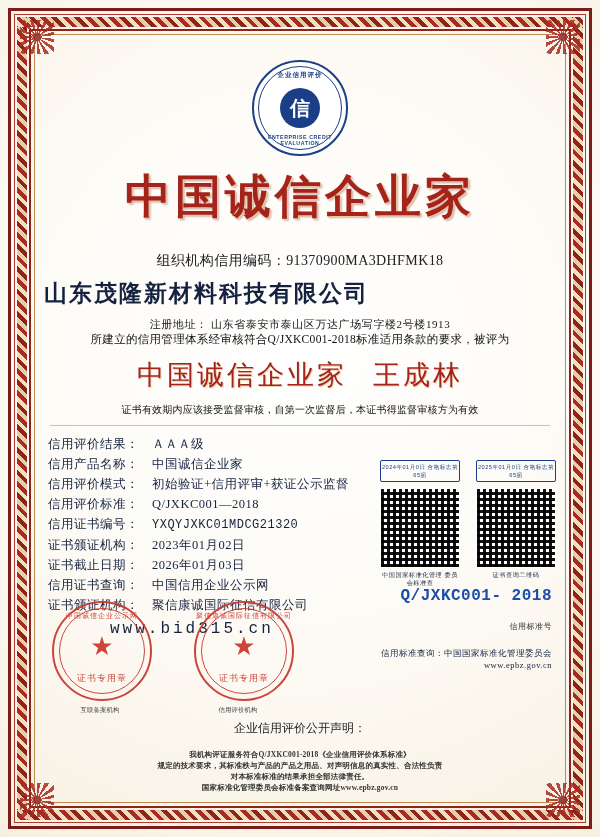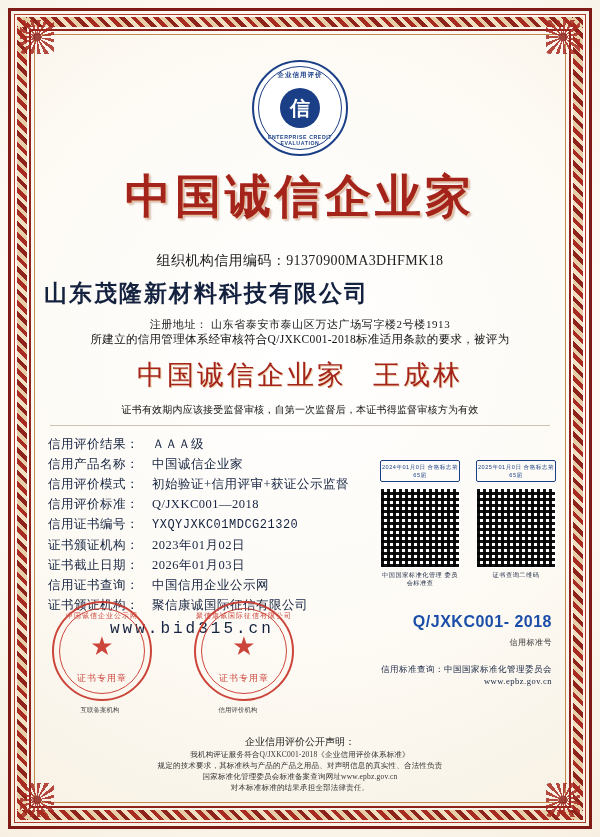--- a/index.html
+++ b/index.html
@@ -174,28 +174,28 @@
     border:1px solid #fff;
   }
   .qr-caps{
     margin-top:3px;display:flex;justify-content:space-between;gap:8px;
     font-size:6.2px;color:#14223f;line-height:8px;
     font-family:"Liberation Sans",sans-serif;
   }
   .qr-caps div{width:80px;}
 
   .std-no{
-    margin-top:26px;
-    font-family:Liberation Sans, sans-serif;
+    margin-top:0;
+    font-family:Liberation Mono, monospace;
     font-size:16px;font-weight:bold;color:#1b4ea8;line-height:18px;
     text-align:right;padding-right:4px;
   }
   .std-lbl{
     text-align:right;padding-right:4px;
-    font-size:8px;color:#333;margin-top:2px;
+    font-size:8px;color:#333;margin-top:12px;
   }
   .std-q{
     text-align:right;padding-right:4px;margin-top:10px;
     font-size:8.5px;color:#14223f;line-height:12px;
   }
 
   
   .seals{
     position:absolute;left:8px;bottom:92px;display:flex;gap:42px;
   }
@@ -222,22 +222,22 @@
     position:absolute;left:8px;bottom:78px;display:flex;gap:42px;
     font-size:6.5px;color:#444;
   }
   .seal-caps div{width:96px;text-align:center;}
 
   
   .footer{
     position:absolute;left:0;right:0;bottom:0;text-align:center;
     font-size:7.5px;color:#333;line-height:11px;
   }
-  .footer .ftitle{font-size:10px;margin-bottom:2px;color:#222;}
-  .footer .fline{letter-spacing:.2px;}
+  .footer .ftitle{font-size:12px;margin-bottom:15px;color:#222;}
+  .footer .fline{letter-spacing:.2px;font-weight:bold;}
 </style>
 </head>
 <body>
 
 <div class="cert">
   <div class="frame-outer"></div>
   <div class="frame-band"></div>
   <div class="frame-mid"></div>
   <div class="frame-inner"></div>
   <div class="frame-inner2"></div>
@@ -337,18 +337,18 @@
     </div>
     <div class="seal-caps">
       <div>互联备案机构</div>
       <div>信用评价机构</div>
     </div>
 
     <div class="footer">
       <div class="ftitle">企业信用评价公开声明：</div>
       <div class="fline">我机构评证服务符合Q/JXKC001-2018《企业信用评价体系标准》</div>
       <div class="fline">规定的技术要求，其标准秩与产品的产品之用品、对声明信息的真实性、合法性负责</div>
+      <div class="fline">对本标准标准的结果承担全部法律责任。</div>
       <div class="fline">国家标准化管理委员会标准备案查询网址www.epbz.gov.cn</div>
-      <div class="fline">对本标准标准的结果承担全部法律责任。</div>
     </div>
 
   </div>
 </div>
 
 </body></html>

